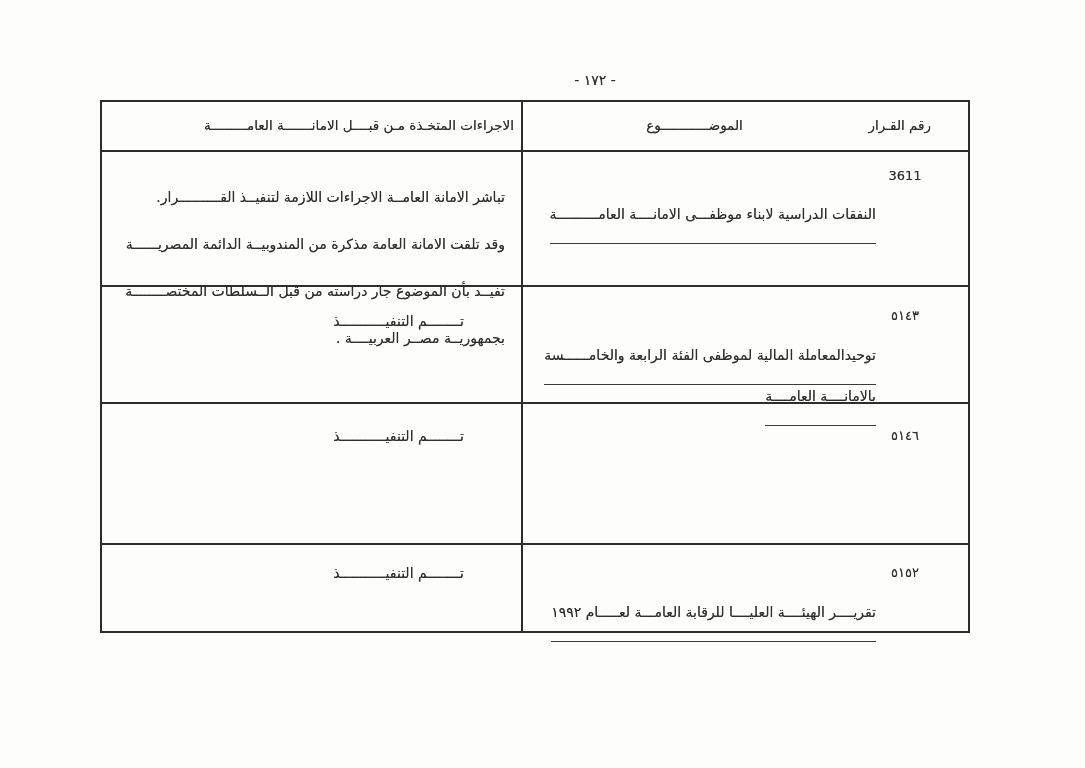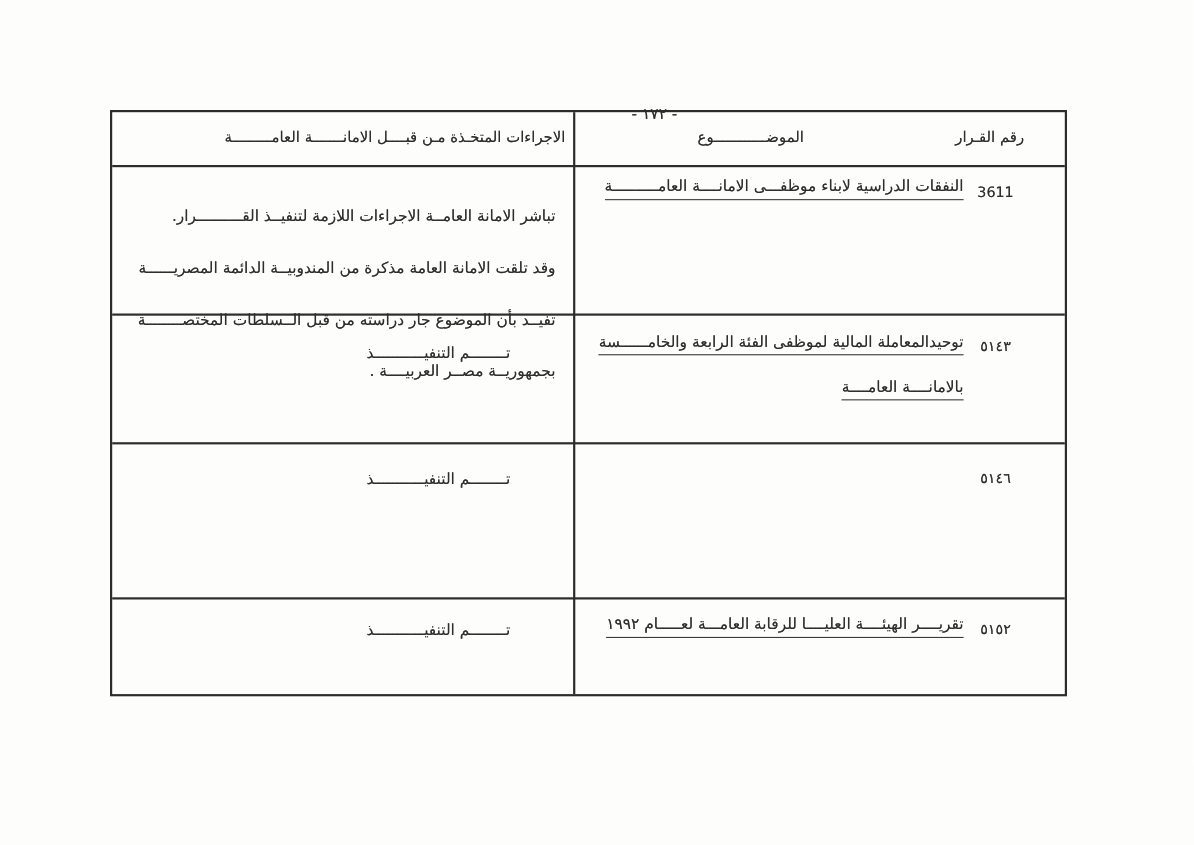--- a/index.html
+++ b/index.html
@@ -8,21 +8,21 @@
     width:1085px;height:768px;
     background:#fdfdfc;
     overflow:hidden;
     font-family:"DejaVu Sans", sans-serif;
     color:#2e2e2e;
     -webkit-font-smoothing:antialiased;
   }
   .ink{ text-shadow:0 0 .4px rgba(45,45,45,.65); }
   .page-number{
     position:absolute; left:535px; top:72px; width:120px;
-    text-align:center; font-size:14px; letter-spacing:1px;margin-top:24px;
+    text-align:center; font-size:14px; letter-spacing:1px;
   }
   .doc-table{
     position:absolute; left:100px; top:100px;
     width:870px; height:533px;
     box-sizing:border-box;
     border:2px solid #2c2c2c;
   }
   .vline{
     position:absolute; top:0; height:529px; width:2px;
     background:#2c2c2c;
@@ -33,41 +33,42 @@
   }
   .cell-text{
     position:absolute; direction:rtl; white-space:nowrap;
     font-size:14px; line-height:20px;
   }
   .hdr{ font-size:13.5px; }
   .num{ font-size:13px; text-align:center; }
   .uline{
     display:inline-block;
     border-bottom:1.5px solid #3a3a3a;
-    padding-bottom:1px;
+    padding-bottom:19px;
+    margin-top:44px;
   }
   .actions-par div{ margin-bottom:14px;margin-top:27px; }
 </style>
 </head>
 <body>
 
 <div class="page ink">
 
   <div class="page-number">- ١٧٢ -</div>
 
   <div class="doc-table">
 
     <div class="vline" style="left:419px;"></div>
     <div class="hline" style="top:48px;"></div>
     <div class="hline" style="top:183px;"></div>
     <div class="hline" style="top:300px;"></div>
     <div class="hline" style="top:441px;"></div>
 
     <div class="cell-text hdr" style="left:8px; width:404px; top:13px; text-align:right;">الاجراءات المتخـذة مـن قبــــل الامانـــــــة العامـــــــــة</div>
-    <div class="cell-text hdr" style="left:483px; width:195px; top:13px; text-align:center;">الموضــــــــــــوع</div>
+    <div class="cell-text hdr" style="left:495px; width:195px; top:13px; text-align:center;">الموضــــــــــــوع</div>
     <div class="cell-text hdr" style="left:751px; width:78px; top:13px; text-align:right;">رقم القـرار</div>
 
     <div class="cell-text num" style="left:773px; width:60px; top:64px;">3611</div>
     <div class="cell-text" style="right:92px; top:58px;">
       <span class="uline">النفقات الدراسية لابناء موظفـــى الامانــــة العامــــــــــة</span>
     </div>
     <div class="cell-text actions-par" style="right:463px; top:58px; text-align:right;">
       <div>تباشر الامانة العامــة الاجراءات اللازمة لتنفيــذ القــــــــــرار.</div>
       <div>وقد تلقت الامانة العامة مذكرة من المندوبيــة الدائمة المصريــــــة</div>
       <div>تفيــد بأن الموضوع جار دراسته من قبل الــسلطات المختصــــــــة</div>

